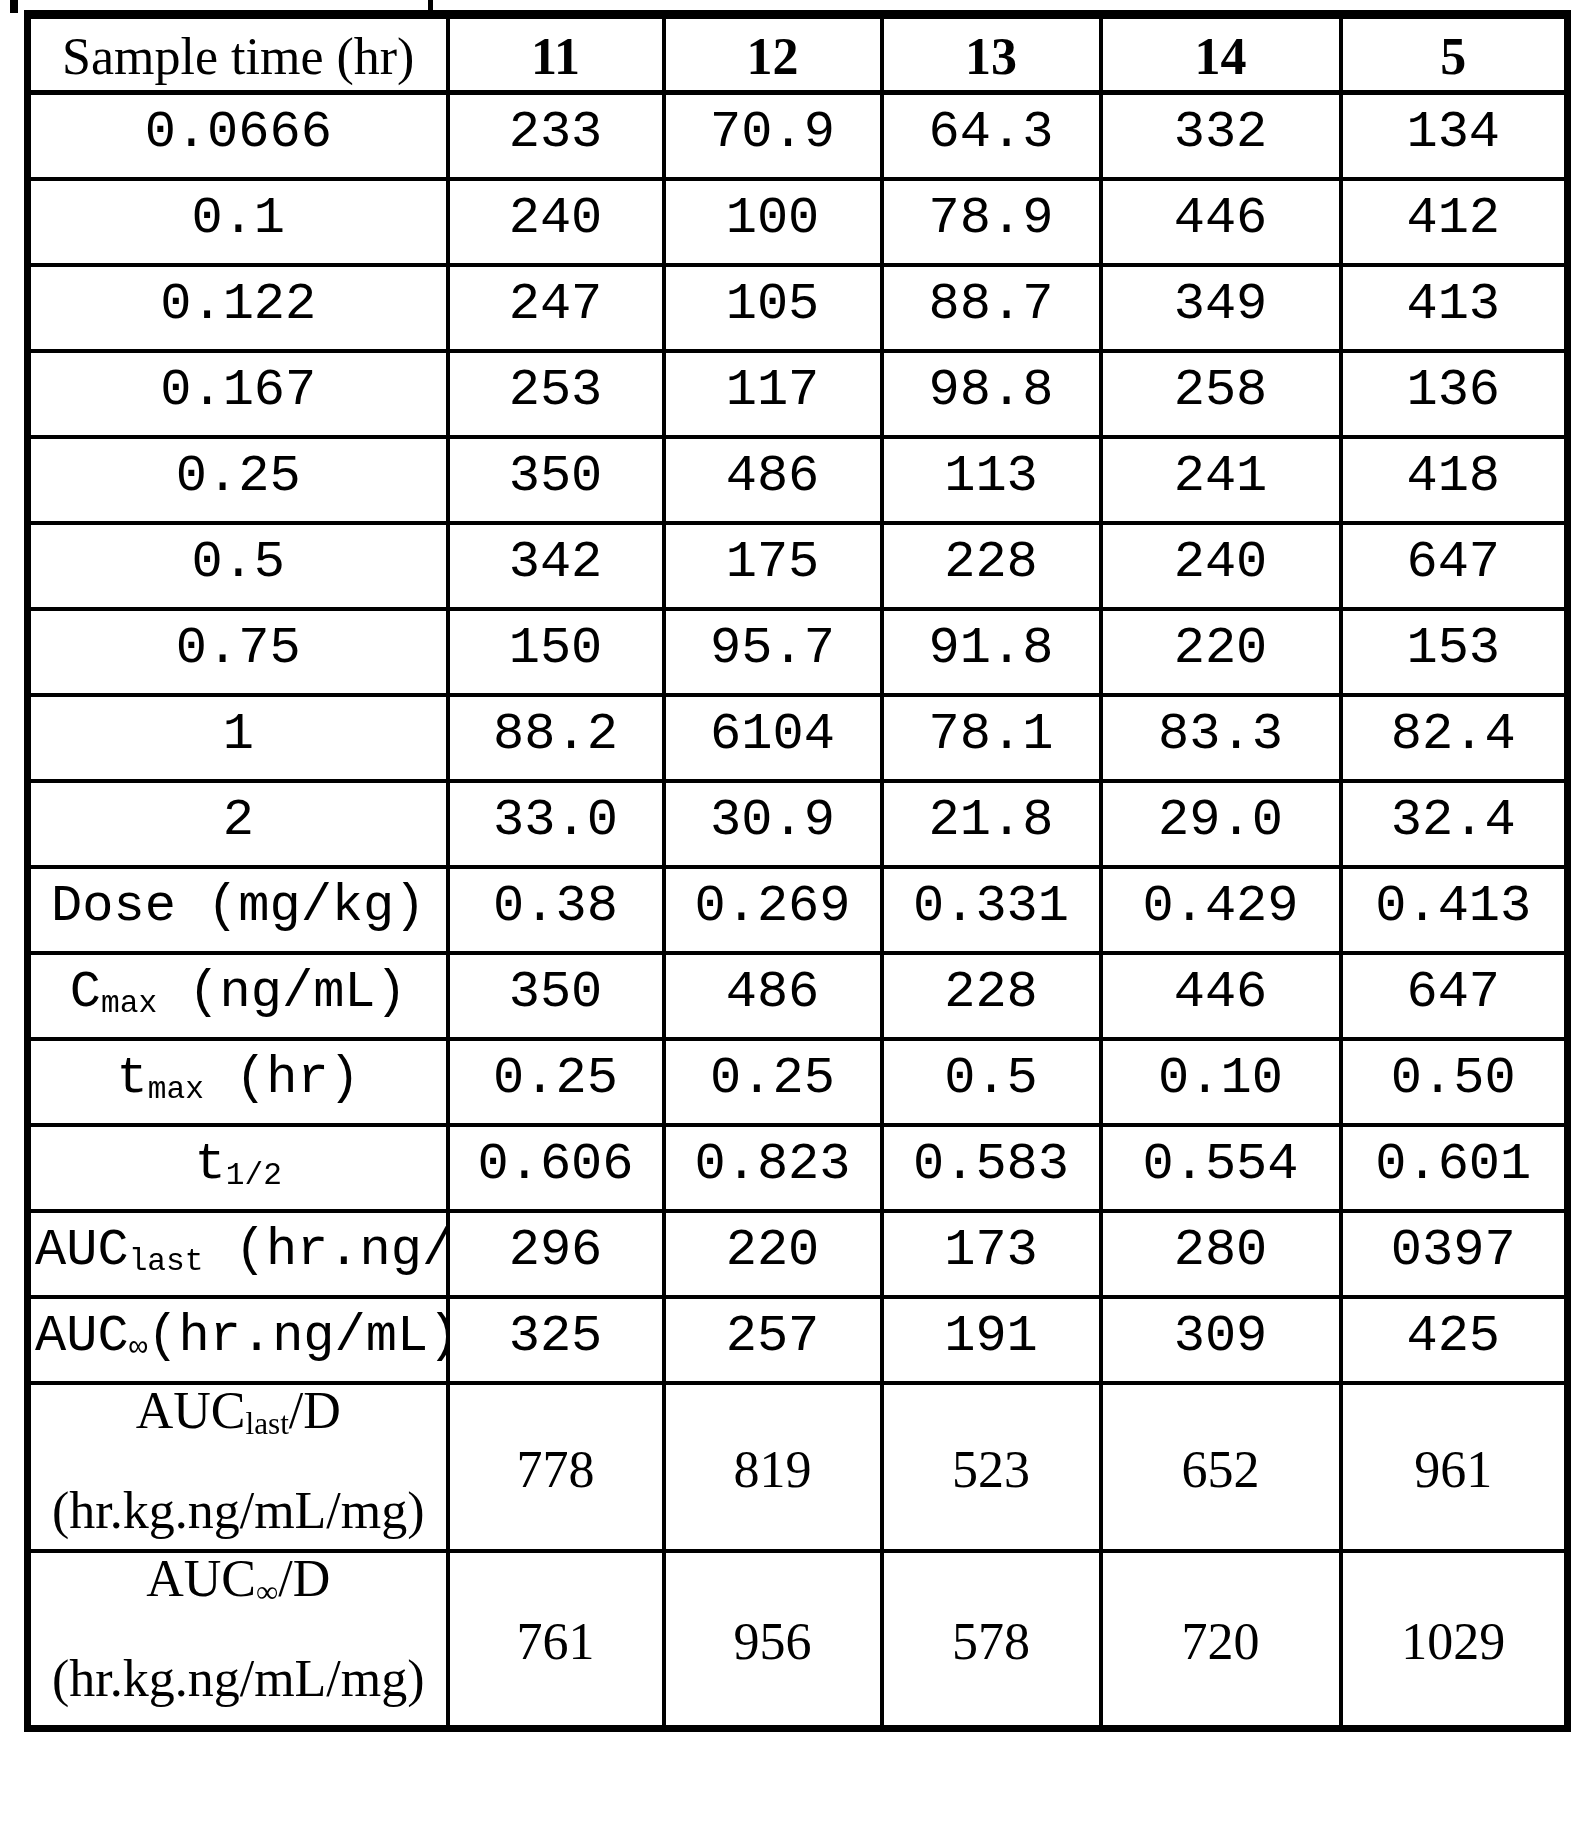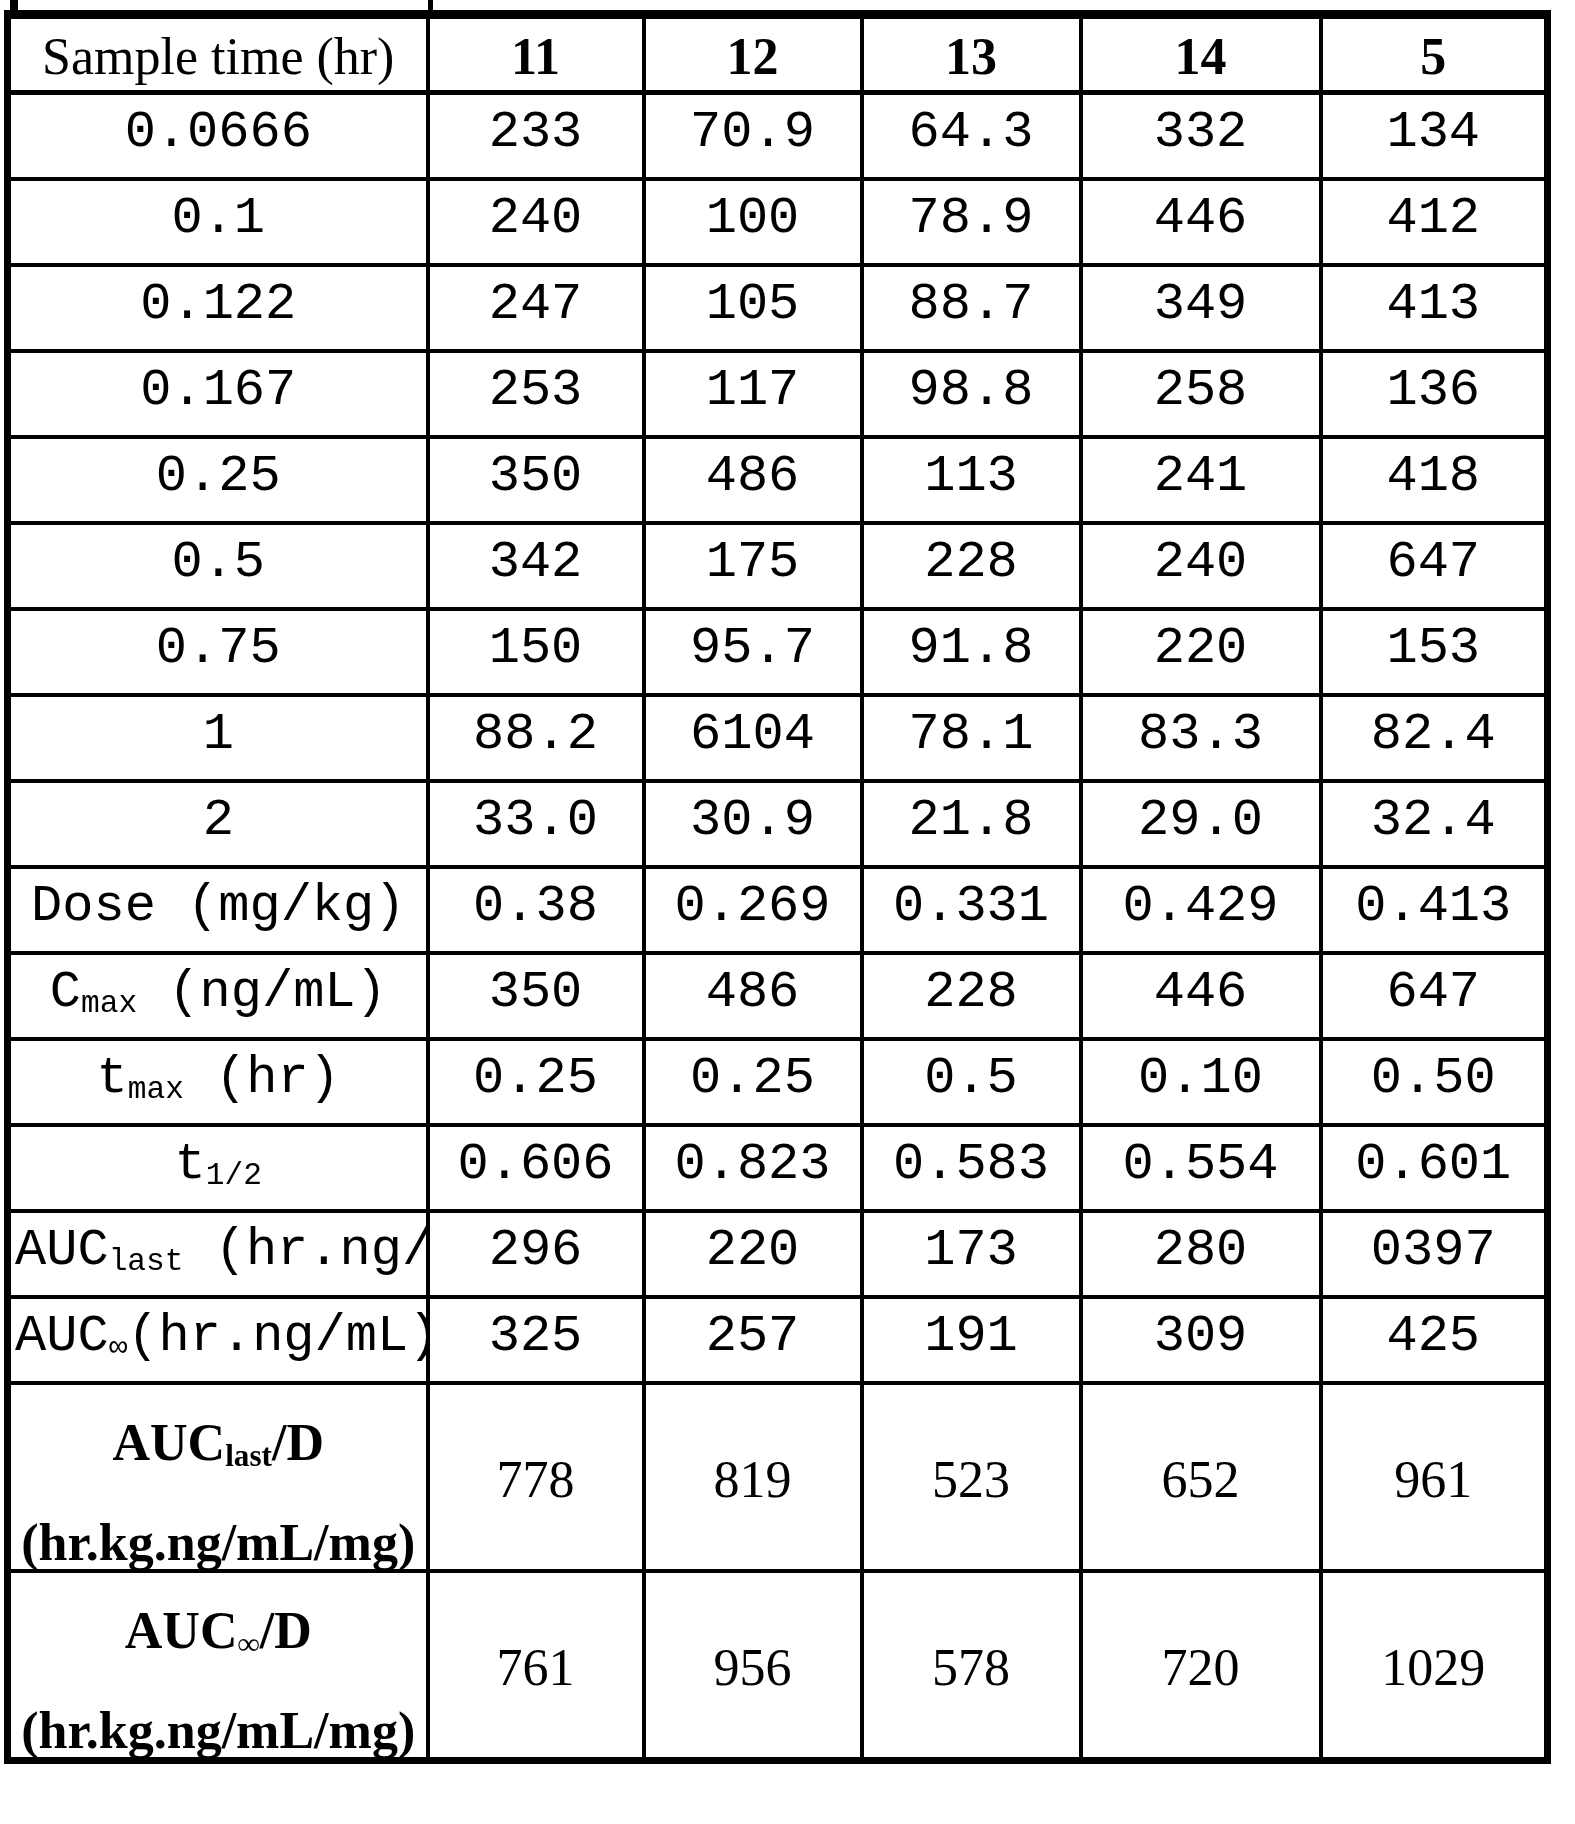--- a/index.html
+++ b/index.html
@@ -20,21 +20,21 @@
     position: absolute;
     top: 0;
     height: 13px;
     background: #000;
   }
   .remnant.left   { left: 10px;  width: 8px; }
   .remnant.coldiv { left: 428px; width: 5px; }
 
   table.pk {
     position: absolute;
-    left: 4px;
+    left: 24px;
     top: 10px;
     width: 1540px;
     border-collapse: collapse;
     table-layout: fixed;
     border: 7px solid #000;
     border-top-width: 9px;
   }
   col.c-label { width: 420px; }
   col.c-11 { width: 216px; }
   col.c-12 { width: 218px; }
@@ -61,21 +61,21 @@
   tr.tall2  { height: 178px; }
 
   sub {
     font-size: 60%;
     line-height: 0;
     vertical-align: baseline;
     position: relative;
     top: 0.2em;
   }
 
-  td.label-cell.two-line { padding-top: 32px; font-weight: bold; }
+  td.label-cell.two-line { padding-top: 0; }
   td.label-cell.two-line div { line-height: 1.0; }
   td.label-cell.two-line div + div { margin-top: 48px; }
 
   tr.tall1 td.value-cell,
   tr.tall2 td.value-cell {
     vertical-align: middle;
     padding-top: 6px;
   }
 </style>
 </head>

